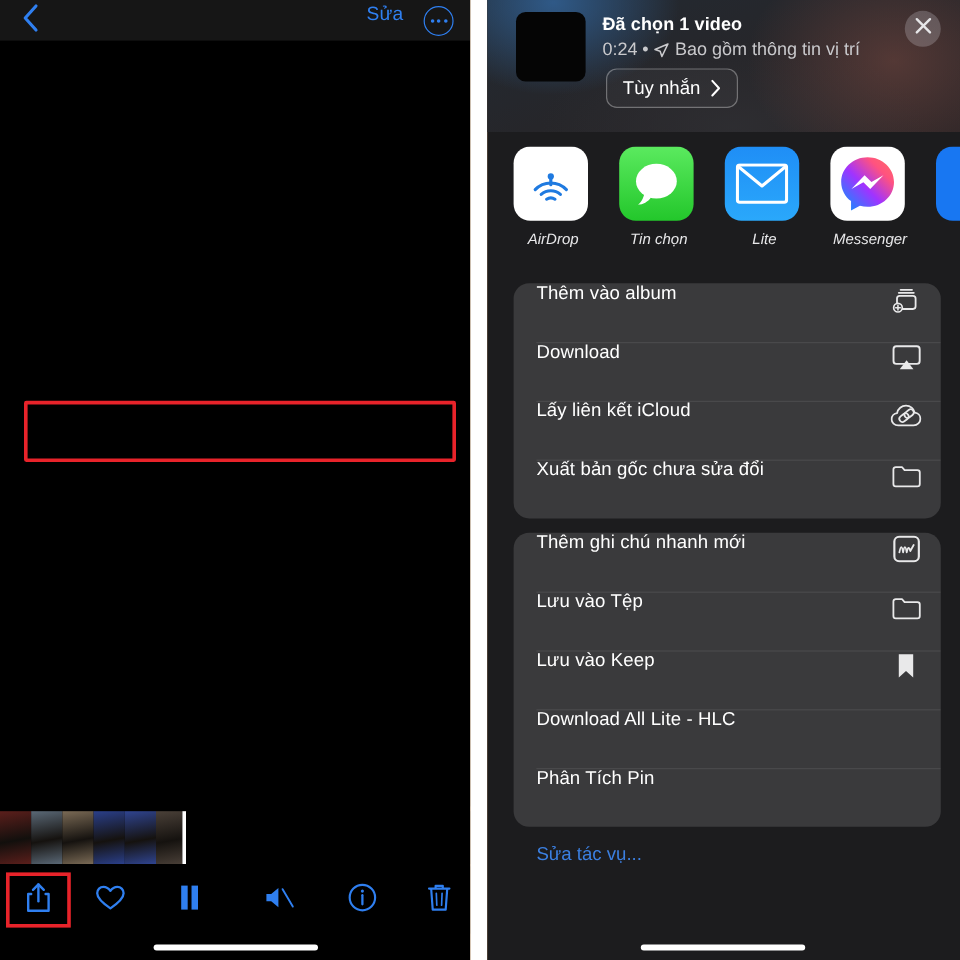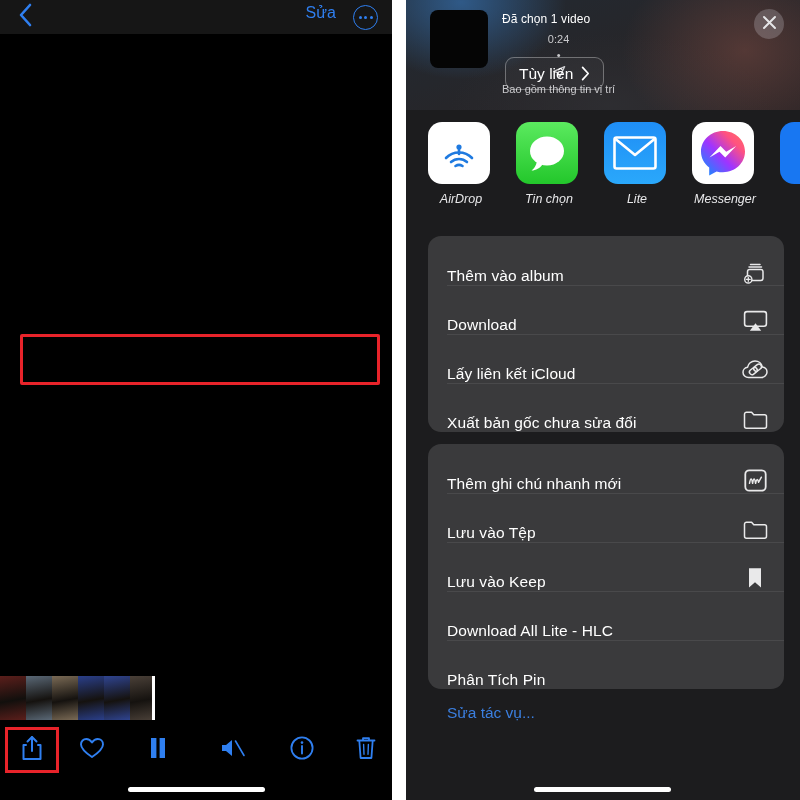--- a/index.html
+++ b/index.html
@@ -91,26 +91,26 @@
       radial-gradient(ellipse 200px 90px at 52% 96%,  rgba(46,46,50,.9) 0%, rgba(30,30,32,0) 80%),
       linear-gradient(160deg,#222a33 0%, #26262a 48%, #2a2426 100%);
     filter:blur(0.4px);
   }
   .sheet-thumb {
     position:absolute; left:24px; top:10px; width:58px; height:58px;
     border-radius:8px; background:#050505;
   }
   .sheet-title {
     position:absolute; left:96px; top:12px;
-    color:#ffffff; font-size:12px; font-weight:normal; letter-spacing:.1px;
+    color:#ffffff; font-size:15px; font-weight:bold; letter-spacing:.1px;
   }
   .sheet-sub {
     position:absolute; left:96px; top:33px;
-    color:#c9c9cc; font-size:11px;
-    display:flex; align-items:center; gap:4px; white-space:nowrap;flex-direction:column;
+    color:#c9c9cc; font-size:15px;
+    display:flex; align-items:center; gap:4px; white-space:nowrap;
   }
   .sheet-sub .dot { color:#c9c9cc; }
   .options-btn {
     position:absolute; left:99px; top:57px;
     height:33px; padding:0 13px;
     border:1px solid rgba(255,255,255,.32); border-radius:9px;
     display:flex; align-items:center; gap:8px;
     color:#ffffff; font-size:15.5px; cursor:pointer;
     background:rgba(255,255,255,.03);
   }
@@ -140,21 +140,21 @@
 
   
   .group {
     position:absolute; left:22px; width:356px;
     background:#3a3a3c; border-radius:13px; overflow:hidden;
   }
   #group-1 { top:236px; }
   #group-2 { top:444px; }
   .row {
     position:relative; height:49px;
-    display:flex; align-items:flex-end; padding:0 16px 0 19px;
+    display:flex; align-items:flex-start; padding:0 16px 0 19px;
     cursor:pointer;
   }
   .row + .row::before {
     content:""; position:absolute; left:19px; right:0; top:0; height:1px;
     background:rgba(255,255,255,.08);
   }
   .row-label { flex:1; color:#ffffff; font-size:15.5px; letter-spacing:.1px; }
   .row-icon { width:26px; height:26px; display:flex; align-items:center; justify-content:center; }
 
   .row-highlight {
@@ -290,21 +290,21 @@
         <span class="dot">•</span>
         <span style="display:inline-flex;">
           <svg width="14" height="14" viewBox="0 0 14 14">
               <path d="M12.6 1.6 L1.8 6.3 L6.1 7.8 L7.6 12.1 Z" fill="none" stroke="#c9c9cc" stroke-width="1.3" stroke-linejoin="round"></path>
             </svg>
         </span>
         <span>Bao gồm thông tin vị trí</span>
       </div>
 
       <div class="options-btn">
-        <span>Tùy liên</span>
+        <span>Tùy nhắn</span>
         <span style="display:inline-flex;">
           <svg width="9" height="15" viewBox="0 0 9 15">
               <path d="M1.6 1.4 L7.2 7.5 L1.6 13.6" stroke="#ffffff" stroke-width="1.7" fill="none" stroke-linecap="round" stroke-linejoin="round"></path>
             </svg>
         </span>
       </div>
 
       <div class="close-btn">
         <span>
           <svg width="15" height="15" viewBox="0 0 15 15">

